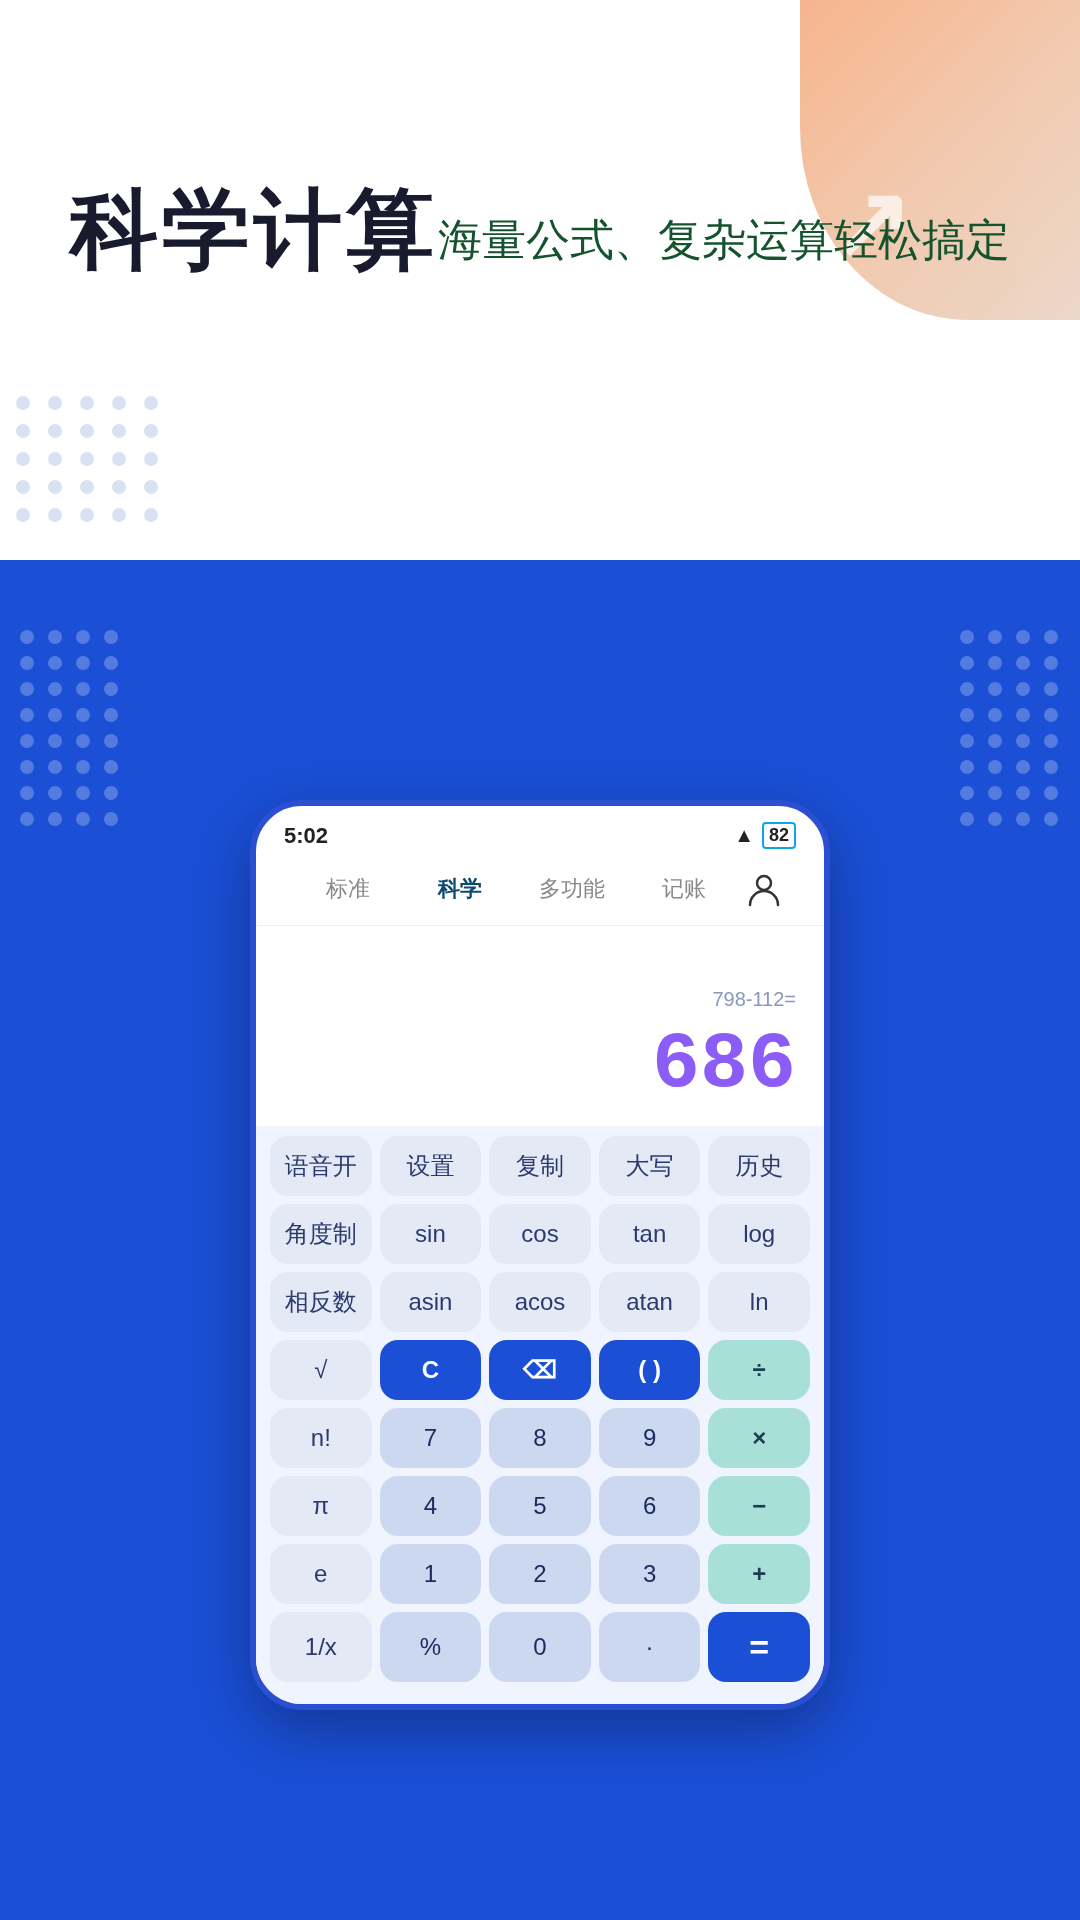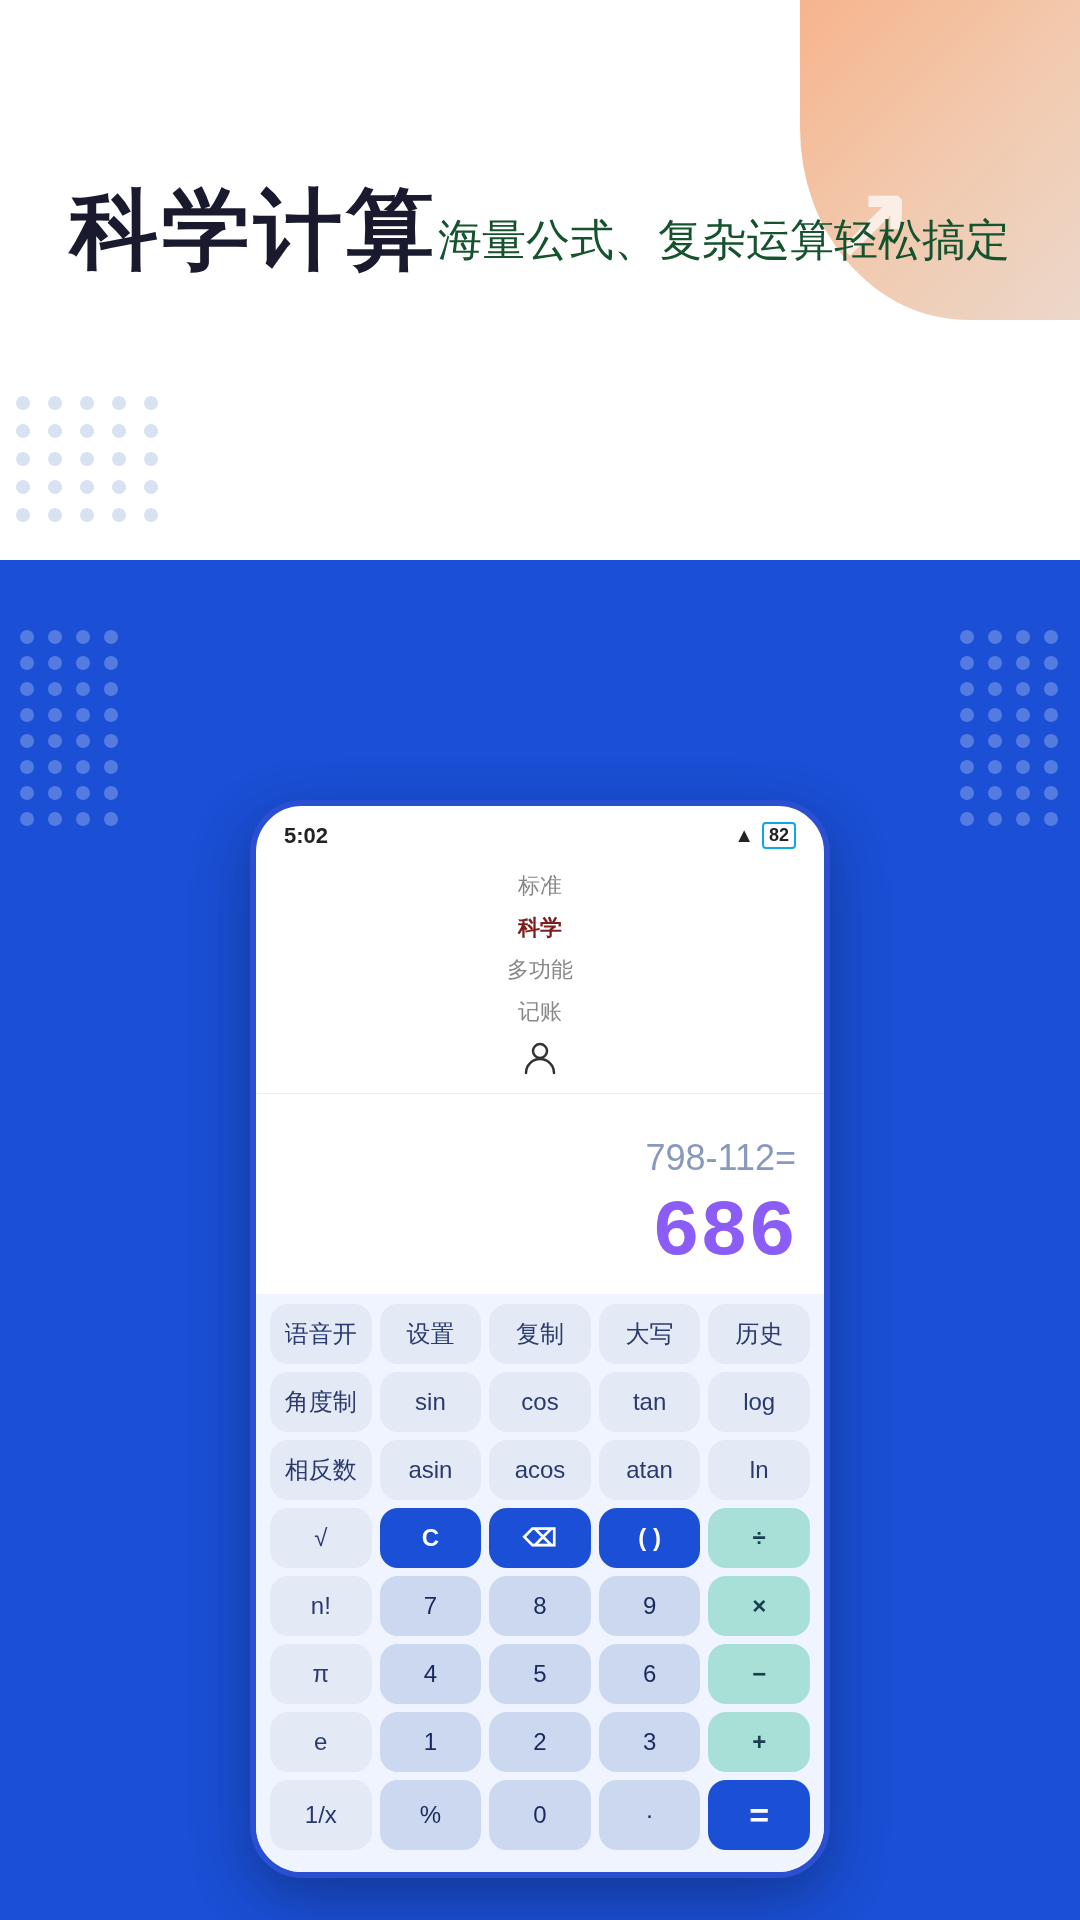--- a/index.html
+++ b/index.html
@@ -173,34 +173,33 @@
       padding: 1px 5px;
       position: relative;
     }
 
     
     .nav-tabs {
       display: flex;
       align-items: center;
       padding: 8px 36px 12px;
       border-bottom: 1px solid #eee;
-      flex-direction: column;
     }
 
     .nav-tab {
       flex: 1;
       text-align: center;
       font-size: 22px;
       color: #888;
       padding: 6px 0;
       cursor: pointer;
     }
 
     .nav-tab.active {
-      color: #7f1d1d;
+      color: #0c4a6e;
       font-weight: 700;
     }
 
     .nav-profile {
       width: 48px;
       height: 48px;
       display: flex;
       align-items: center;
       justify-content: center;
     }
@@ -214,21 +213,21 @@
     .display-area {
       padding: 20px 28px 16px;
       min-height: 200px;
       display: flex;
       flex-direction: column;
       align-items: flex-end;
       justify-content: flex-end;
     }
 
     .expression {
-      font-size: 36px;
+      font-size: 20px;
       color: #8899bb;
       margin-bottom: 8px;
       text-align: right;
     }
 
     .result {
       font-size: 80px;
       font-weight: 700;
       color: #8b5cf6;
       font-family: Liberation Mono, monospace;

